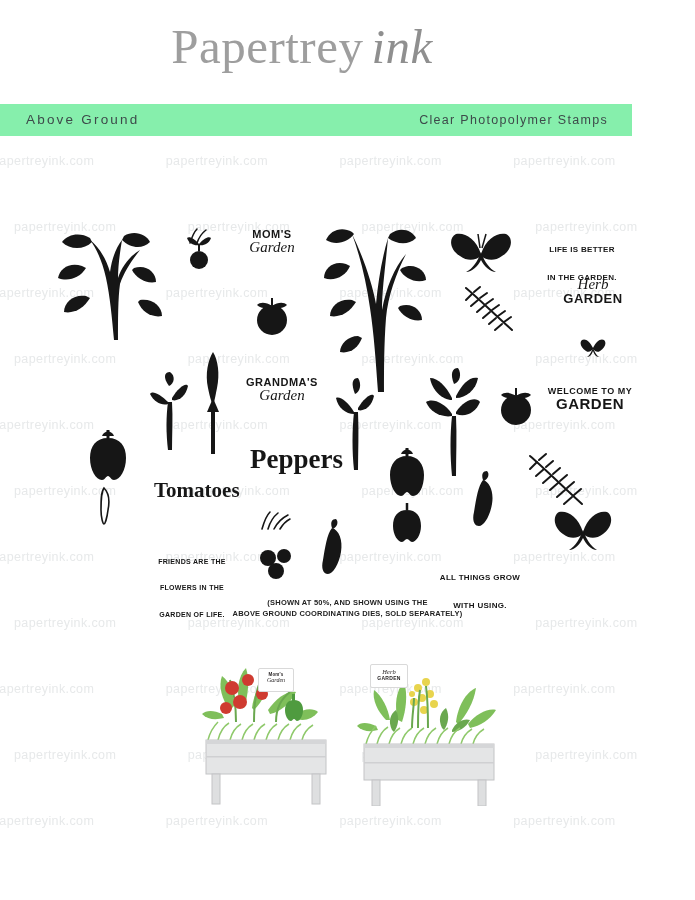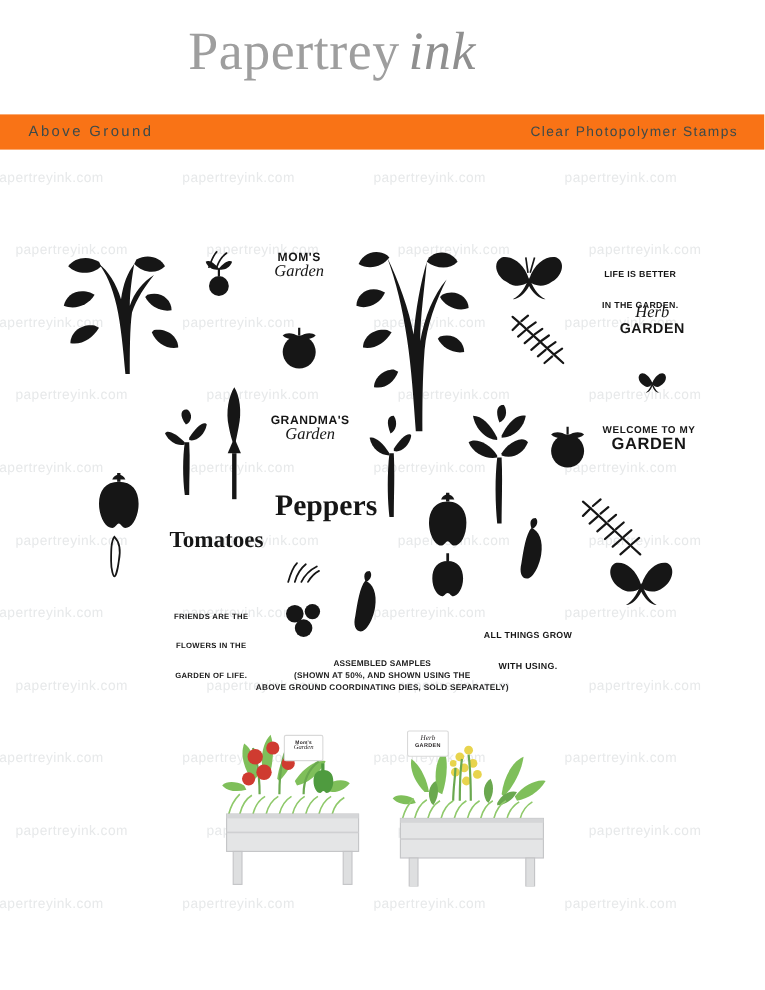--- a/index.html
+++ b/index.html
@@ -44,23 +44,23 @@
     font-style: italic;
     color: #8f8f8f;
     margin-left: 8px;
   }
 
   
   .banner {
     position: absolute;
     top: 104px;
     left: 0;
-    width: 695px;
+    width: 632px;
     height: 32px;
-    background: #f97316;
+    background: #86efac;
   }
   .banner .title {
     position: absolute;
     left: 26px;
     top: 8px;
     font-size: 13.5px;
     letter-spacing: 2.2px;
     color: #3d4a4a;
   }
   .banner .subtitle {
@@ -466,21 +466,20 @@
       <div class="tiny-cap">FLOWERS IN THE</div>
       <div class="tiny-cap">GARDEN OF LIFE.</div>
     </div>
 
     <div class="item" style="left:434px; top:556px; text-align:center; width:92px;">
       <div class="tiny-cap" style="font-size:8px;">ALL THINGS GROW</div>
       <div class="tiny-cap" style="font-size:8px;">WITH USING.</div>
     </div>
 
     <div class="assembled">
-      <div>ASSEMBLED SAMPLES</div>
       <div>(SHOWN AT 50%, AND SHOWN USING THE</div>
       <div>ABOVE GROUND COORDINATING DIES, SOLD SEPARATELY)</div>
     </div>
 
     <div class="planter" style="left:196px; top:636px;">
       <svg width="140" height="170" viewBox="0 0 140 170">
 
         <g fill="#7fbf5a">
           <path d="M34 74 C26 64 22 50 26 40 C34 46 38 58 38 70 Z"></path>
           <path d="M44 70 C40 56 42 40 50 32 C54 44 52 60 48 72 Z"></path>

